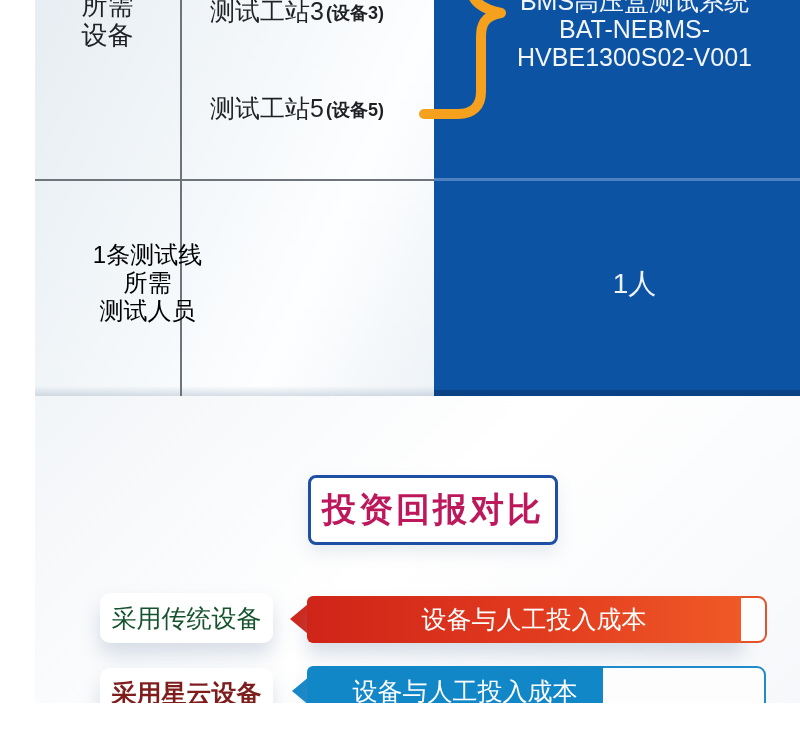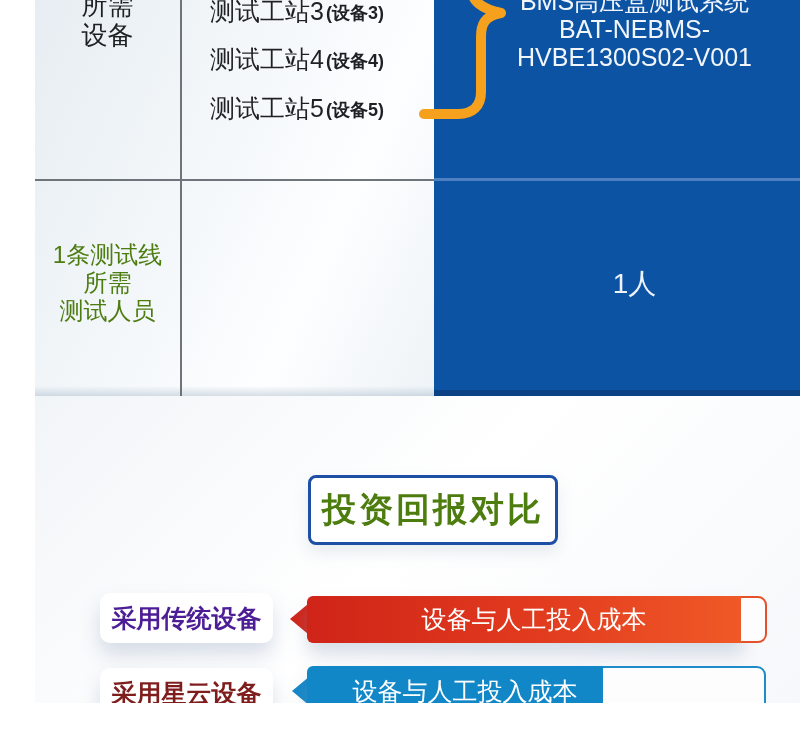--- a/index.html
+++ b/index.html
@@ -25,42 +25,42 @@
   .station-item.s0{top:-4px;} .station-item.s1{top:44px;} .station-item.s2{top:93px;}
   .station-name{font-size:25px;color:#1f2023;}
   .station-device{font-size:18px;font-weight:bold;color:#1f2023;margin-left:2px;padding-top:3px;}
 
   .brace-svg{position:absolute;left:370px;top:0;width:120px;height:140px;overflow:visible;}
 
   .nebula-system{position:absolute;left:399px;top:-13px;width:401px;text-align:center;
     font-size:25px;line-height:28px;color:#f2f6fb;white-space:pre-line;}
 
   .cell-header-staff{position:absolute;left:0;top:241px;width:145px;text-align:center;
-    font-size:24px;line-height:28px;color:#4d7c0f;white-space:pre-line;}
+    font-size:24px;line-height:28px;color:#000000;white-space:pre-line;padding-left:40px;}
   .staff-traditional{position:absolute;left:146px;top:181px;width:252px;height:212px;
     display:flex;align-items:center;justify-content:center;font-size:28px;color:#1f2023;}
   .staff-nebula{position:absolute;left:399px;top:181px;width:401px;height:206px;
     display:flex;align-items:center;justify-content:center;font-size:28px;color:#eef3fa;}
 
   
   .roi-area{position:absolute;left:0;top:396px;width:800px;height:343px;
     background:linear-gradient(135deg,#f2f5f8 0%,#ffffff 45%,#f5f7fa 100%);}
 
   .roi-title-box{position:absolute;left:273px;top:79px;width:250px;height:70px;
     box-sizing:border-box;border:3px solid #1d4fa4;border-radius:8px;background:#ffffff;
     display:flex;align-items:center;justify-content:center;
     box-shadow:0 8px 16px rgba(120,140,170,.16);}
-  .roi-title-text{font-size:34px;font-weight:bold;color:#4d7c0f;letter-spacing:3px;text-align:right;}
+  .roi-title-text{font-size:34px;font-weight:bold;color:#be185d;letter-spacing:3px;text-align:right;}
 
   .bar-label-box{position:absolute;left:65px;width:173px;height:50px;border-radius:10px;
     background:#ffffff;display:flex;align-items:center;justify-content:center;
     box-shadow:0 12px 20px rgba(130,150,180,.30);}
   .bar-label-box.row1{top:197px;}
   .bar-label-box.row2{top:272px;}
-  .bar-label-text{font-size:25px;color:#4c1d95;font-weight:bold;}
+  .bar-label-text{font-size:25px;color:#14532d;}
   .bar-label-box.row2 .bar-label-text{font-weight:bold;color:#7f1d1d;}
 
   .notch{position:absolute;width:0;height:0;border-top:15px solid transparent;
     border-bottom:15px solid transparent;border-right-width:18px;border-right-style:solid;}
   .notch.red{left:255px;top:208px;border-right-color:#d0251a;}
   .notch.blue{left:257px;top:280px;border-right-color:#1287c8;}
 
   .bar-fill{position:absolute;left:272px;display:flex;align-items:center;
     box-shadow:0 12px 18px rgba(130,150,180,.30);justify-content:center;}
   .bar-fill.red{top:200px;width:436px;height:47px;border-radius:6px 0 0 6px;
@@ -87,24 +87,20 @@
     <div class="h-line-gray"></div>
     <div class="h-line-blue"></div>
 
     <div class="cell-header-equip">所需
 设备</div>
 
     <div class="station-list">
       <div class="station-item s0">
         <span class="station-name">测试工站3</span>
         <span class="station-device">(设备3)</span>
-      </div>
-      <div class="station-item s1">
-        <span class="station-name">测试工站4</span>
-        <span class="station-device">(设备4)</span>
       </div>
       <div class="station-item s2">
         <span class="station-name">测试工站5</span>
         <span class="station-device">(设备5)</span>
       </div>
     </div>
 
     <svg class="brace-svg" viewBox="0 0 120 140">
       <path d="M 67 -10 C 67 2 78 9 96 13 C 79 16 76 25 76 37 L 76 92 C 76 106 68 114 53 114 L 19 114" fill="none" stroke="#f6a11e" stroke-width="10" stroke-linecap="round" stroke-linejoin="round"></path>
     </svg>

